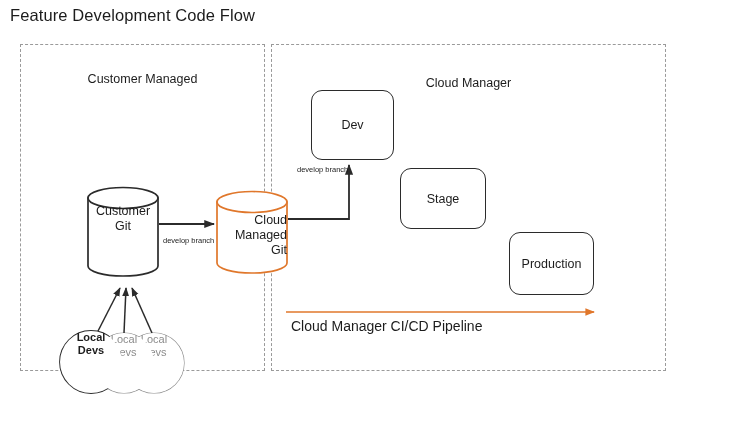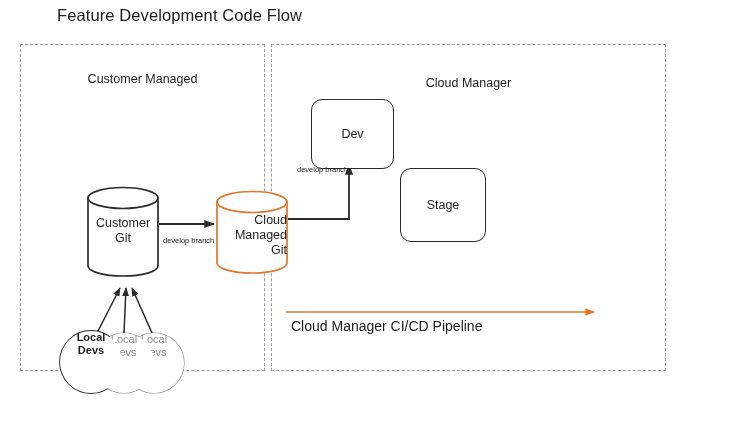--- a/index.html
+++ b/index.html
@@ -20,21 +20,20 @@
   }
   #page-title {
     position: absolute;
     left: 10px;
     top: 6px;
     font-size: 16.5px;
     font-weight: 400;
     color: #1c1c1c;
     letter-spacing: 0.1px;
     white-space: nowrap;
-    margin-left: 47px;
   }
   .zone {
     position: absolute;
     border: 1px dashed #9a9a9a;
     box-sizing: border-box;
     background: transparent;
   }
   .zone-label {
     position: absolute;
     text-align: center;
@@ -138,21 +137,21 @@
       <ellipse cx="252" cy="202" rx="35" ry="10.5" fill="#ffffff" stroke="#E0772B" stroke-width="1.7"></ellipse>
     </g>
 
     <line x1="159" y1="224" x2="214" y2="224" stroke="#2b2b2b" stroke-width="1.8" marker-end="url(#arrow-dark)"></line>
 
     <path d="M 288 219 L 349 219 L 349 165" fill="none" stroke="#2b2b2b" stroke-width="1.8" marker-end="url(#arrow-dark)"></path>
 
     <line x1="286" y1="312" x2="594" y2="312" stroke="#E0772B" stroke-width="1.6" marker-end="url(#arrow-orange)"></line>
   </svg>
 
-  <div class="cyl-label" style="left:88px; top:216px; width:70px;">
+  <div class="cyl-label" style="left:88px; top:204px; width:70px;">
     <div>Customer</div>
     <div>Git</div>
   </div>
 
   <div class="cyl-label" style="left:217px; top:213px; width:70px;text-align:right;">
     <div>Cloud</div>
     <div>Managed</div>
     <div>Git</div>
   </div>
 
@@ -168,25 +167,28 @@
       <div>Devs</div>
     </div>
   </div>
   <div class="circle" style="left:60px; top:331px; width:62px; height:62px; border:none; color:#1c1c1c; font-weight:600;">
     <div>
       <div>Local</div>
       <div>Devs</div>
     </div>
   </div>
 
-  <div class="rbox" style="left:311px; top:99px; width:83px; height:70px;">
+  <div class="rbox" style="left:311px; top:90px; width:83px; height:70px;">
     <span>Dev</span>
   </div>
-  <div class="rbox" style="left:400px; top:168px; width:86px; height:74px;">
+  <div class="rbox" style="left:400px; top:168px; width:86px; height:61px;">
     <span>Stage</span>
+  </div>
+  <div class="rbox" style="left:509px; top:232px; width:85px; height:63px;">
+    <span>Production</span>
   </div>
 
   <div class="edge-label" style="left:163px; top:236px;">develop branch</div>
   <div class="edge-label" style="left:297px; top:165px;">develop branch</div>
 
   <div class="pipeline-label" style="left:291px; top:318px;">Cloud Manager CI/CD Pipeline</div>
 
 </div>
 
 </body></html>

